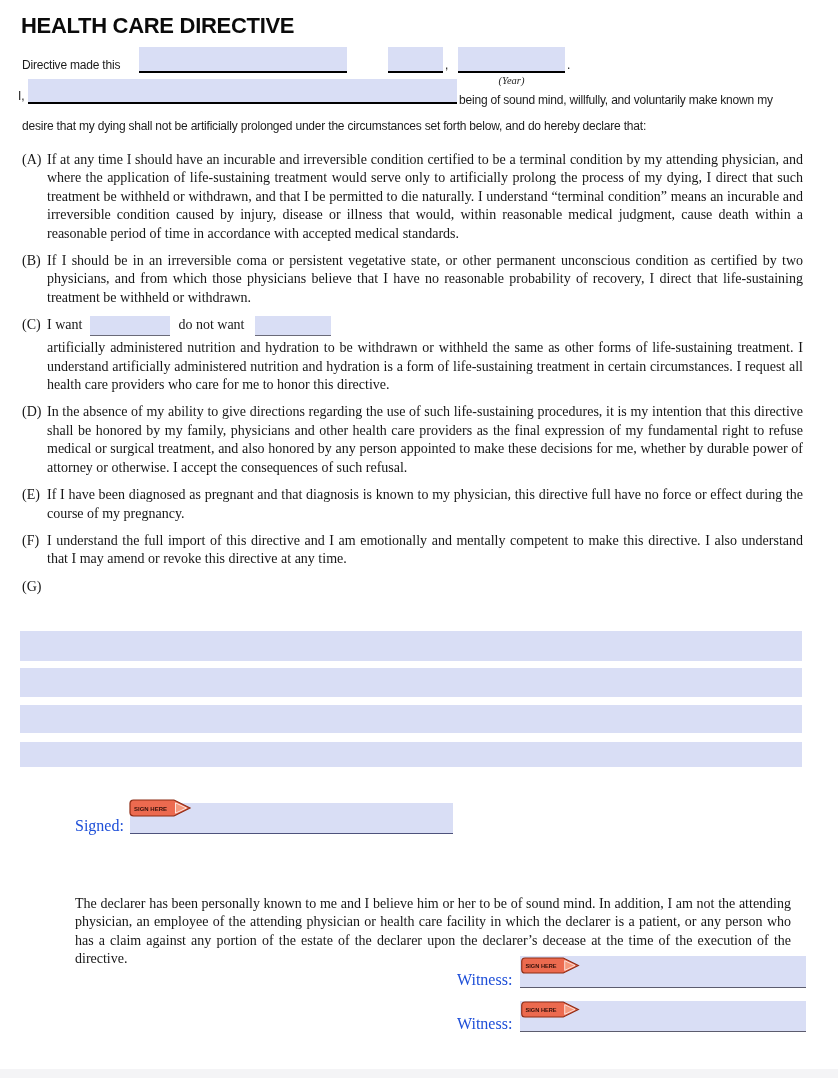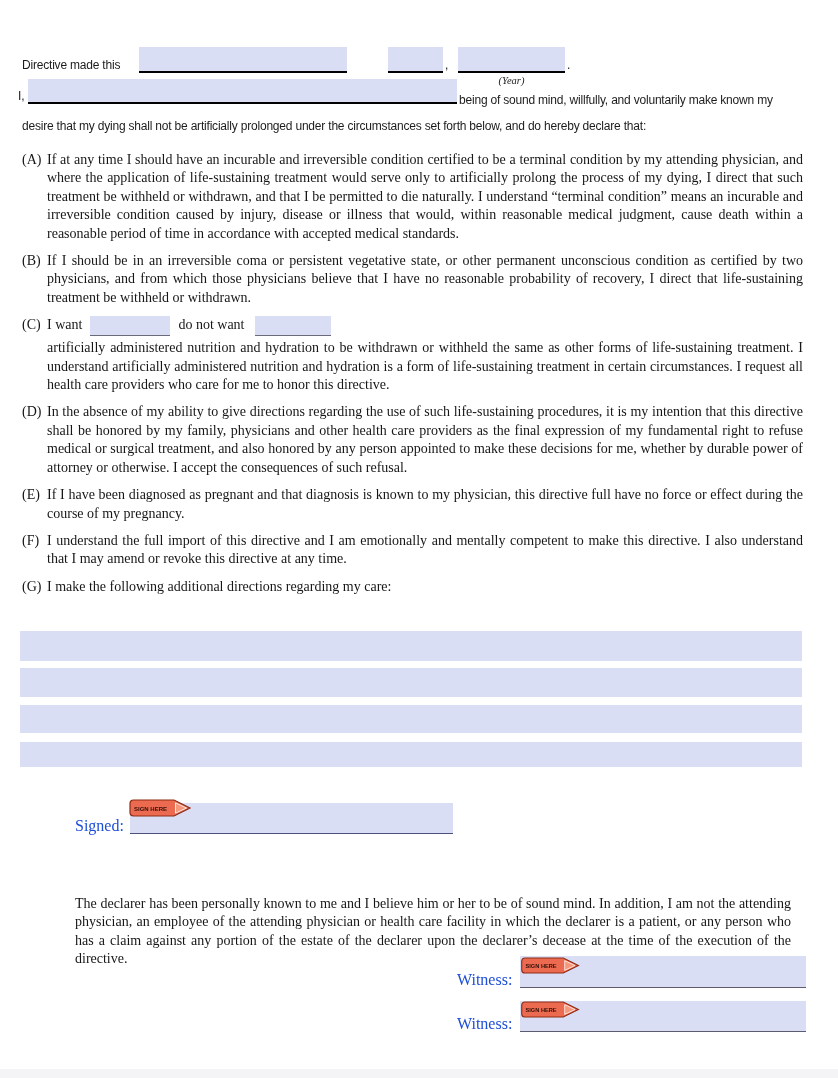--- a/index.html
+++ b/index.html
@@ -48,20 +48,21 @@
     font-size:14px; line-height:18.3px; text-align:justify; color:#161616;margin-top:26px;
   }
   .tab { position:absolute; cursor:pointer; }
   .strip { position:absolute; left:0; top:1069px; width:838px; height:9px; background:#f4f4f6; }
 </style>
 </head>
 <body>
 
 <div class="page">
 
+  <div class="title">HEALTH CARE DIRECTIVE</div>
 
   <span class="sans abs" style="left:22px; top:58px;">Directive made this</span>
   <input class="field abs ul-black" style="left: 139px; top: 47px; width: 208px; height: 26px;" value="">
   <span class="sans abs" style="left:352px; top:58px;margin-top:28px;">day of</span>
   <input class="field abs ul-black" style="left: 388px; top: 47px; width: 55px; height: 26px;" value="">
   <span class="sans abs" style="left:445px; top:58px;">,</span>
   <input class="field abs ul-black" style="left: 458px; top: 47px; width: 107px; height: 26px;" value="">
   <span class="sans abs" style="left:567px; top:58px;">.</span>
   <div class="year-cap" style="left:458px; top:75px; width:107px;">(Year)</div>
 
@@ -104,21 +105,20 @@
       <span>If I have been diagnosed as pregnant and that diagnosis is known to my physician, this directive full have no force or effect during the course of my pregnancy.</span>
     </div>
 
     <div class="para">
       <span class="plabel">(F)</span>
       <span>I understand the full import of this directive and I am emotionally and mentally competent to make this directive. I also understand that I may amend or revoke this directive at any time.</span>
     </div>
 
     <div class="para">
       <span class="plabel">(G)</span>
-      <span>I make the following additional directions regarding my care:</span>
     </div>
   </div>
 
   <input class="bigrow ul-black" style="top: 631px; height: 30px;" value="">
   <input class="bigrow ul-black" style="top: 668px; height: 29px;" value="">
   <input class="bigrow ul-black" style="top: 705px; height: 28px;" value="">
   <input class="bigrow ul-thin" style="top: 742px; height: 25px;" value="">
 
   <span class="label-serif" style="left:75px; top:817px;">Signed:</span>
   <input class="field abs ul-navy" style="left: 130px; top: 803px; width: 323px; height: 31px; font-size: 14px;" value="">

